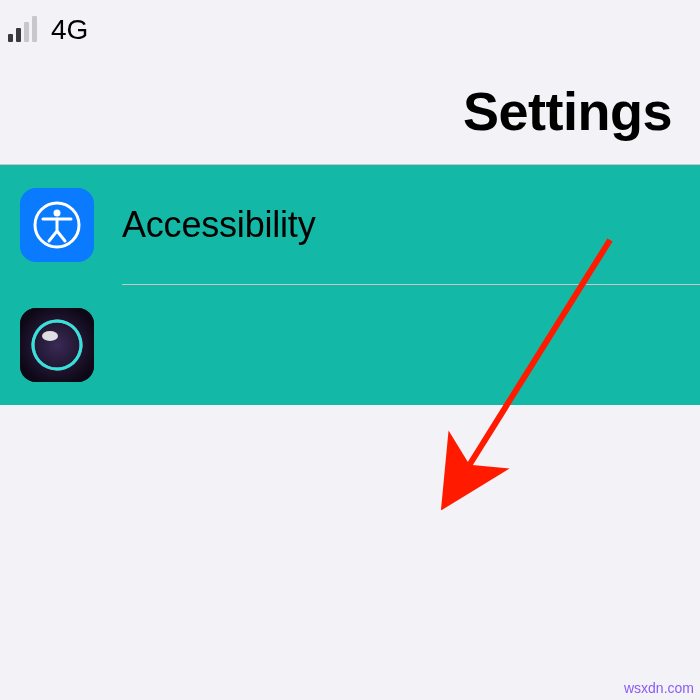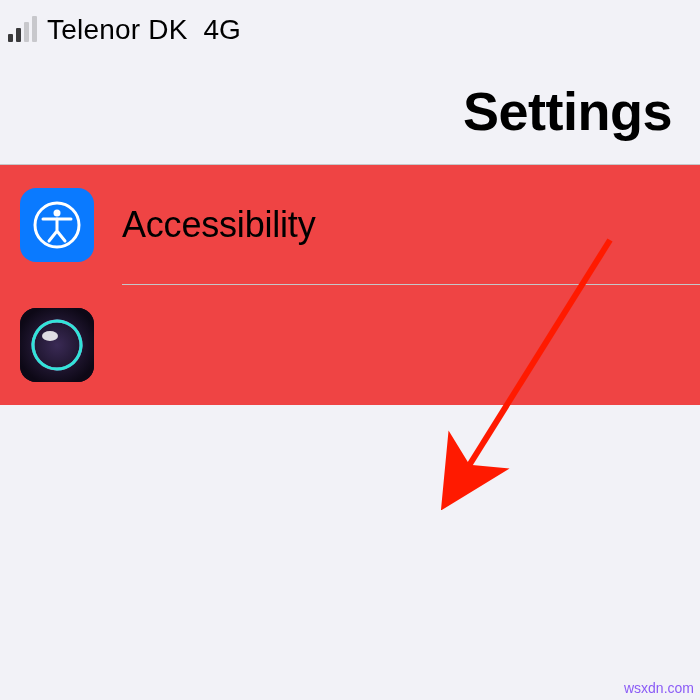--- a/index.html
+++ b/index.html
@@ -45,21 +45,21 @@
   }
   .header-title {
     font-size: 54px;
     font-weight: 700;
     text-align: right;
     padding-right: 28px;
     letter-spacing: -0.5px;
     padding-left: 20px;
   }
   .list {
-    background: #ef4444;
+    background: #14b8a6;
   }
   .row {
     display: flex;
     align-items: center;
     min-height: 120px;
     padding-left: 20px;
   }
   .row .icon-box {
     width: 74px;
     height: 74px;
@@ -108,21 +108,20 @@
 </head>
 <body>
 
 <div class="status-bar">
   <div class="signal">
     <div class="bar b1"></div>
       <div class="bar b2"></div>
       <div class="bar b3"></div>
       <div class="bar b4"></div>
   </div>
-  <span class="carrier">Telenor DK</span>
   <span class="net">4G</span>
   <span class="spacer"></span>
 </div>
 
 <div class="header">
   <div class="header-title">Settings</div>
 </div>
 
 <div class="list">
 

